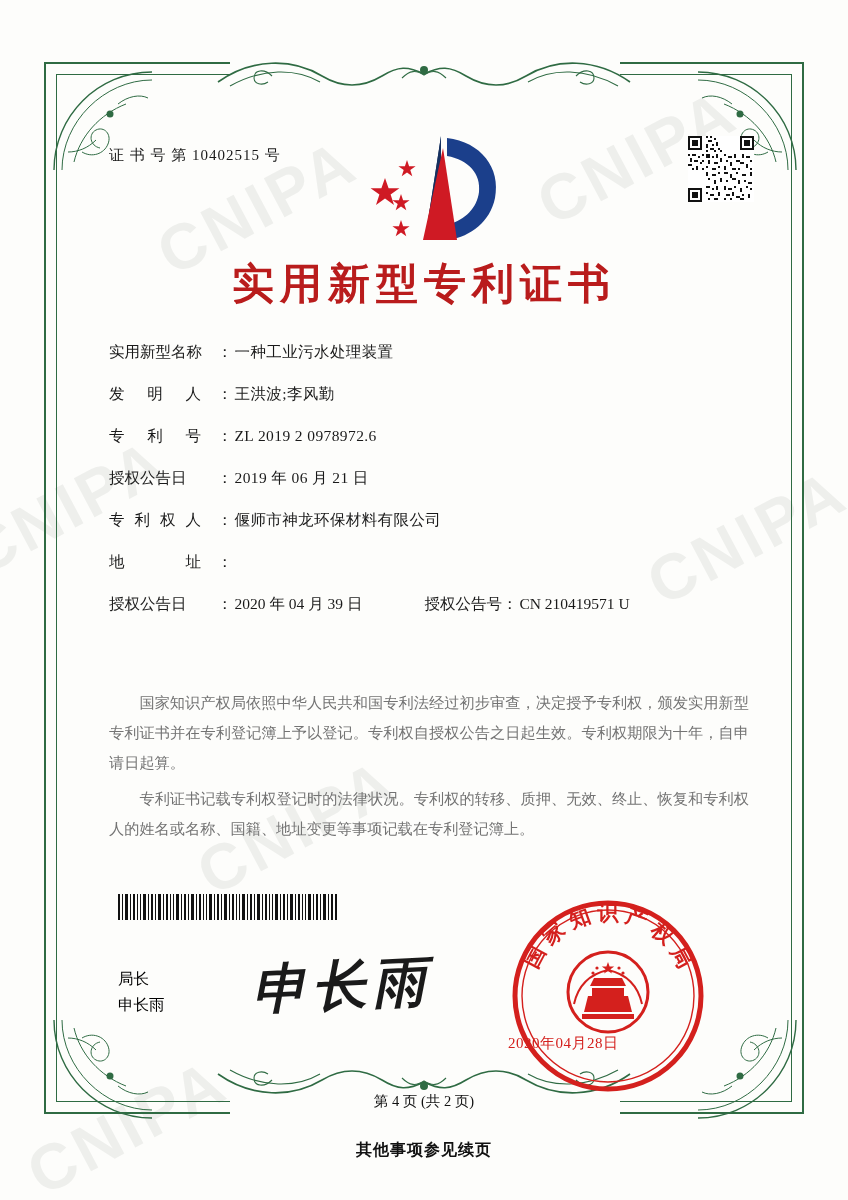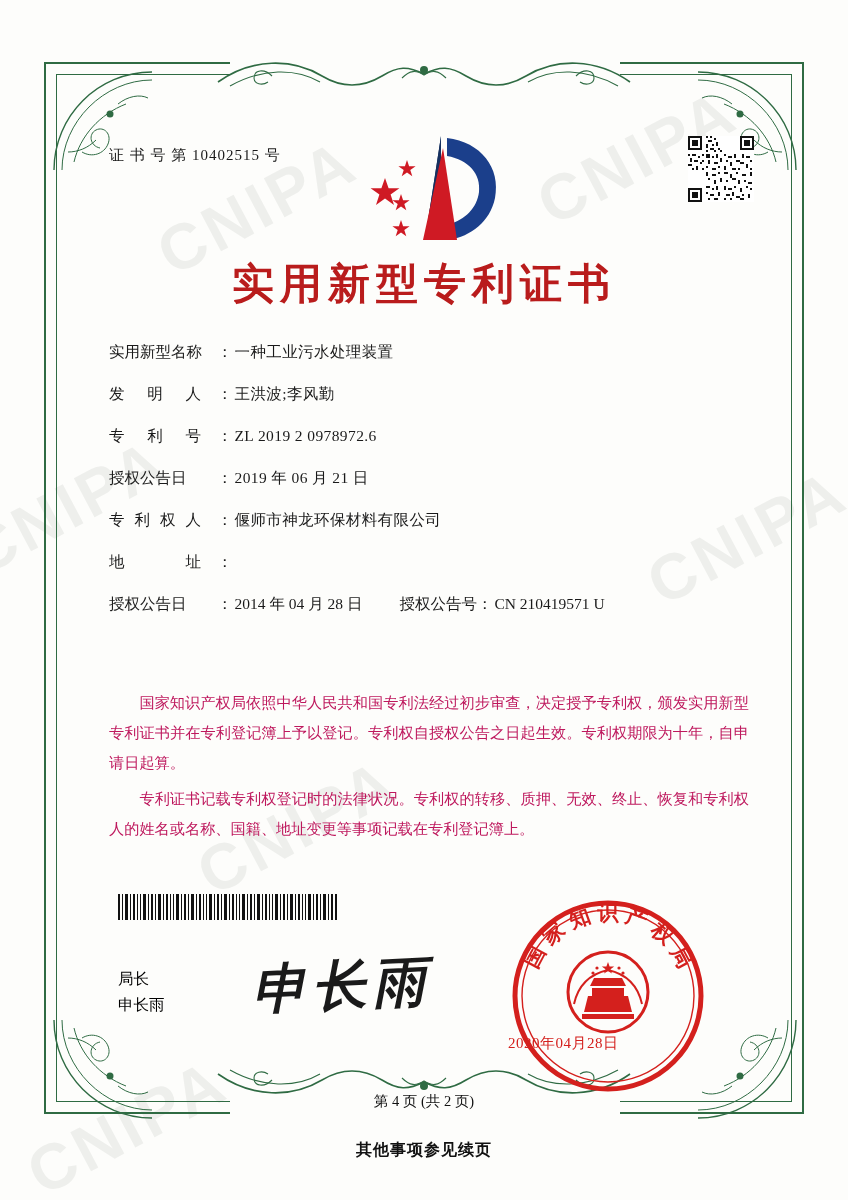--- a/index.html
+++ b/index.html
@@ -166,35 +166,35 @@
     text-align-last: justify;
     width: 92px;
     flex: 0 0 92px;
     padding-right: 16px;
   }
   .field-colon { margin: 0 2px 0 0; }
   .field-value { flex: 1; letter-spacing: 0.4px; }
 
   .row-inline { display: flex; align-items: flex-end; }
   .row-inline .second {
-    margin-left: 37px;
+    margin-left: 62px;
     display: flex;
     align-items: baseline;
   }
   .row-inline .second .lab2 { white-space: nowrap; }
 
   
   .paragraphs {
     position: absolute;
     left: 53px;
     top: 618px;
     width: 640px;
     font-size: 15.2px;
     line-height: 30px;
-    color: #be185d;
+    color: #737373;
     text-align: justify;
   }
   .paragraphs p {
     margin: 0 0 6px 0;
     text-indent: 2em;
   }
 
   
   .barcode {
     position: absolute;
@@ -520,21 +520,21 @@
       </div>
 
       <div class="field-row">
         <span class="field-label spread">地 址</span>
         <span class="field-colon">：</span>
       </div>
 
       <div class="field-row row-inline">
         <span class="field-label">授权公告日</span>
         <span class="field-colon">：</span>
-        <span>2014 年 04 月 28 日</span>
+        <span>2020 年 04 月 39 日</span>
         <span class="second">
           <span class="lab2">授权公告号</span>
           <span class="field-colon">：</span>
           <span>CN 210419571 U</span>
         </span>
       </div>
 
     </div>
 
     <div class="paragraphs">

